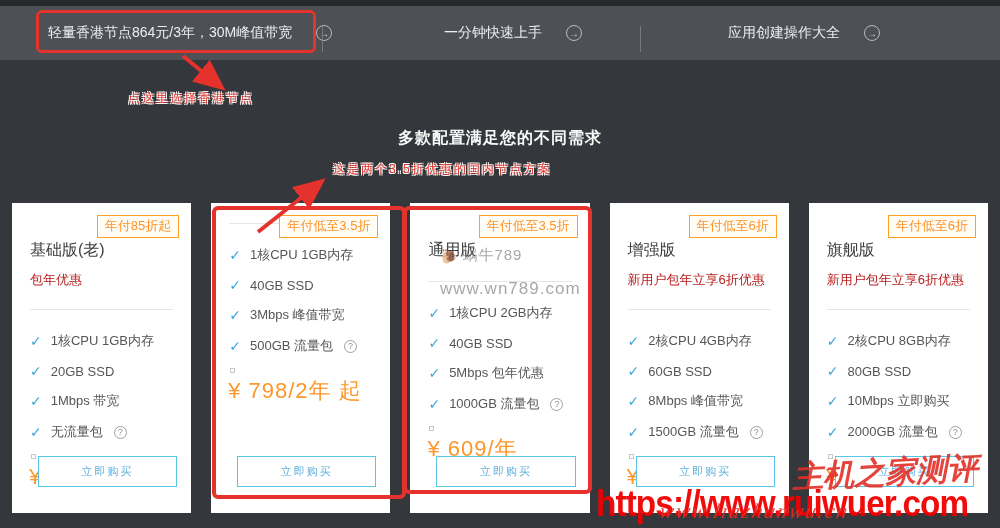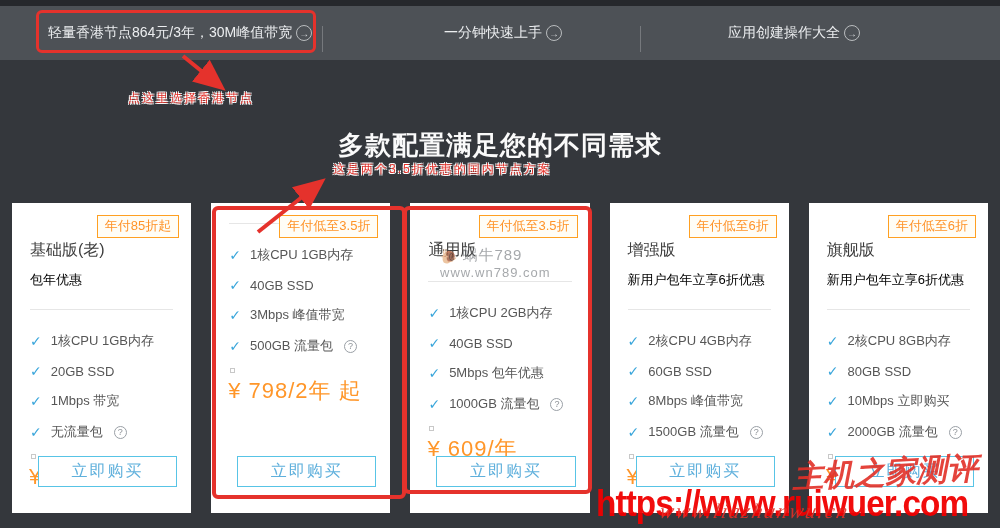--- a/index.html
+++ b/index.html
@@ -5,21 +5,21 @@
   * { margin:0; padding:0; box-sizing:border-box; }
   html,body { width:1000px; height:528px; }
   body {
     position:relative; overflow:hidden;
     background:#34373c;
     font-family:"Liberation Sans","DejaVu Sans",sans-serif;
   }
   
   .top-edge { position:absolute; top:0; left:0; width:100%; height:6px; background:#26282c; }
   .topbar { position:absolute; top:6px; left:0; width:100%; height:54px; background:#4d5156; }
-  .hdr-item { position:absolute; top:0; height:54px; display:flex; align-items:center; gap:4px;
+  .hdr-item { position:absolute; top:0; height:54px; display:flex; align-items:center; gap:24px;
               color:#eceef0; font-size:14px; cursor:pointer; white-space:nowrap; }
   .hdr-item-1 { left:48px; }
   .hdr-item-2 { left:444px; }
   .hdr-item-3 { left:728px; }
   .circle-arrow { width:16px; height:16px; border:1px solid #b9bcbe; border-radius:50%;
                   display:inline-flex; align-items:center; justify-content:center;
                   font-size:10px; color:#cfd2d4; flex:0 0 auto; }
   .hdr-divider { position:absolute; top:20px; width:1px; height:26px; background:#76797d; }
   .hdr-div-1 { left:322px; }
   .hdr-div-2 { left:640px; }
@@ -34,52 +34,52 @@
   .note-discount { left:333px; top:161px; }
   .arrows-overlay { position:absolute; left:0; top:0; width:1000px; height:528px;
                     z-index:29; pointer-events:none; }
   .red-rect { position:absolute; border:4px solid #e5322c; border-radius:6px;
               z-index:28; pointer-events:none; }
   .red-rect-2 { left:212px; top:206px; width:194px; height:293px; }
   .red-rect-3 { left:403px; top:206px; width:189px; height:288px; }
 
   
   .page-title { position:absolute; top:128px; left:0; width:100%; text-align:center;
-                color:#fafafa; font-size:26px; font-weight:bold; letter-spacing:1px; }
+                color:#fafafa; font-size:16px; font-weight:bold; letter-spacing:1px; }
 
   
   .plans-row { position:absolute; left:12px; top:203px; width:976px; height:310px;
                display:flex; gap:20px; }
   .plan-card { flex:1 1 0; background:#ffffff; position:relative; }
   .plan-badge { position:absolute; top:12px; right:12px; border:1px solid #ffa022;
                 color:#ff9329; background:#fffdf6; font-size:13px; padding:1px 7px 2px;
                 white-space:nowrap; }
   .plan-name { margin:37px 18px 0; font-size:16px; color:#3d3d3d; }
-  .plan-sub { margin:10px 18px 0; font-size:13px; color:#000000; min-height:16px; white-space:nowrap; }
+  .plan-sub { margin:10px 18px 0; font-size:13px; color:#b91c1c; min-height:16px; white-space:nowrap; }
   .divider { margin:20px 18px 0; border-top:1px solid #e6e6e6; }
   .feature-list { margin:22px 0 0 18px; list-style:none; }
   .feature-row { margin-bottom:13px; font-size:13px; color:#565656; display:flex;
                  align-items:center; gap:9px; white-space:nowrap; }
   .check-icon { color:#3aa6db; font-size:14px; font-weight:bold; }
   .help-icon { width:13px; height:13px; border:1px solid #9aa0a6; border-radius:50%;
                color:#8d9297; font-size:9px; display:inline-flex; align-items:center;
                justify-content:center; margin-left:2px; cursor:pointer; flex:0 0 auto; }
   .price-note { width:5px; height:5px; border:1px solid #c8c8c8; margin:0 0 3px 19px; }
   .plan-price { margin:0 0 0 17px; font-size:22px; color:#ff9629; letter-spacing:1px; white-space:nowrap; }
   .buy-button { position:absolute; left:26px; right:14px; bottom:26px; height:31px;
                 background:#ffffff; border:1px solid #58c4e6; color:#5fb0dc;
-                font-size:16px; cursor:pointer; letter-spacing:2px;
+                font-size:11px; cursor:pointer; letter-spacing:2px;
                 font-family:"Liberation Sans","DejaVu Sans",sans-serif; }
 
   
   .wm-snail { position:absolute; left:440px; top:246px; z-index:12; pointer-events:none;
               color:rgba(110,115,120,0.62); text-align:left; }
   .wm-snail-top { display:flex; align-items:center; gap:4px; font-size:15px; letter-spacing:1px; }
   .wm-snail-icon { font-size:14px; color:#e8a06a; opacity:.85; }
-  .wm-snail-site { font-size:13px; letter-spacing:1px; margin-top:0; }
+  .wm-snail-site { font-size:17px; letter-spacing:1px; margin-top:14px; }
   .wm-url { position:absolute; left:596px; top:483px; z-index:14; pointer-events:none;
             color:#f10000; font-size:37px; font-weight:bold; letter-spacing:-1px;
             white-space:nowrap; transform:scaleX(.9); transform-origin:left top; opacity:.95; }
   .wm-calligraphy { position:absolute; left:792px; top:452px; z-index:13; pointer-events:none;
                     color:#e23028; font-size:31px; font-weight:bold; font-style:italic;
                     white-space:nowrap; transform:rotate(-3deg); opacity:.9; }
   .wm-script { position:absolute; left:660px; top:499px; z-index:14; pointer-events:none;
                color:#e23028; font-size:21px; font-style:italic; letter-spacing:2px;
                font-family:"Liberation Serif","DejaVu Serif",serif;
                white-space:nowrap; transform:skewX(-12deg); opacity:.9; }

